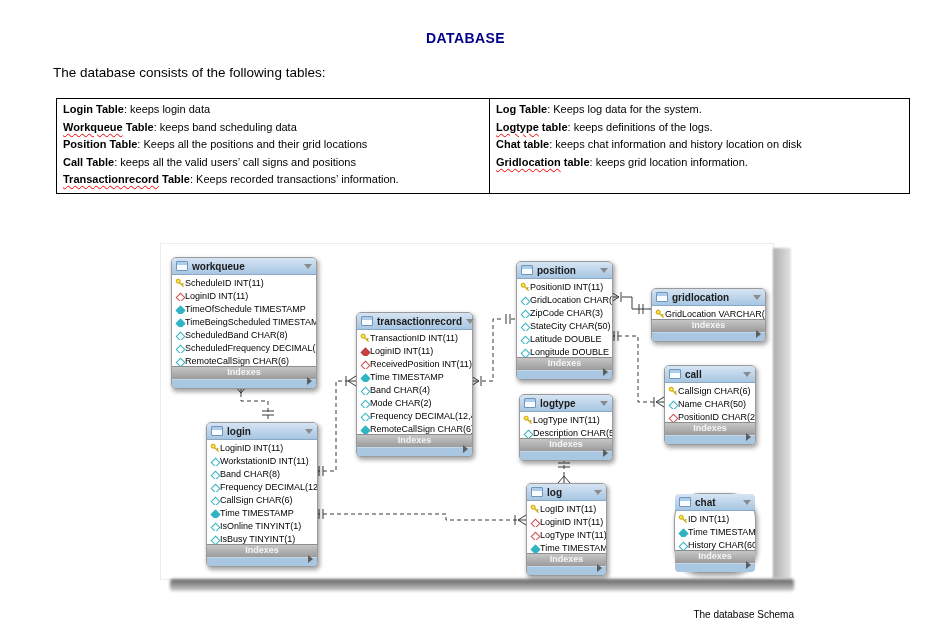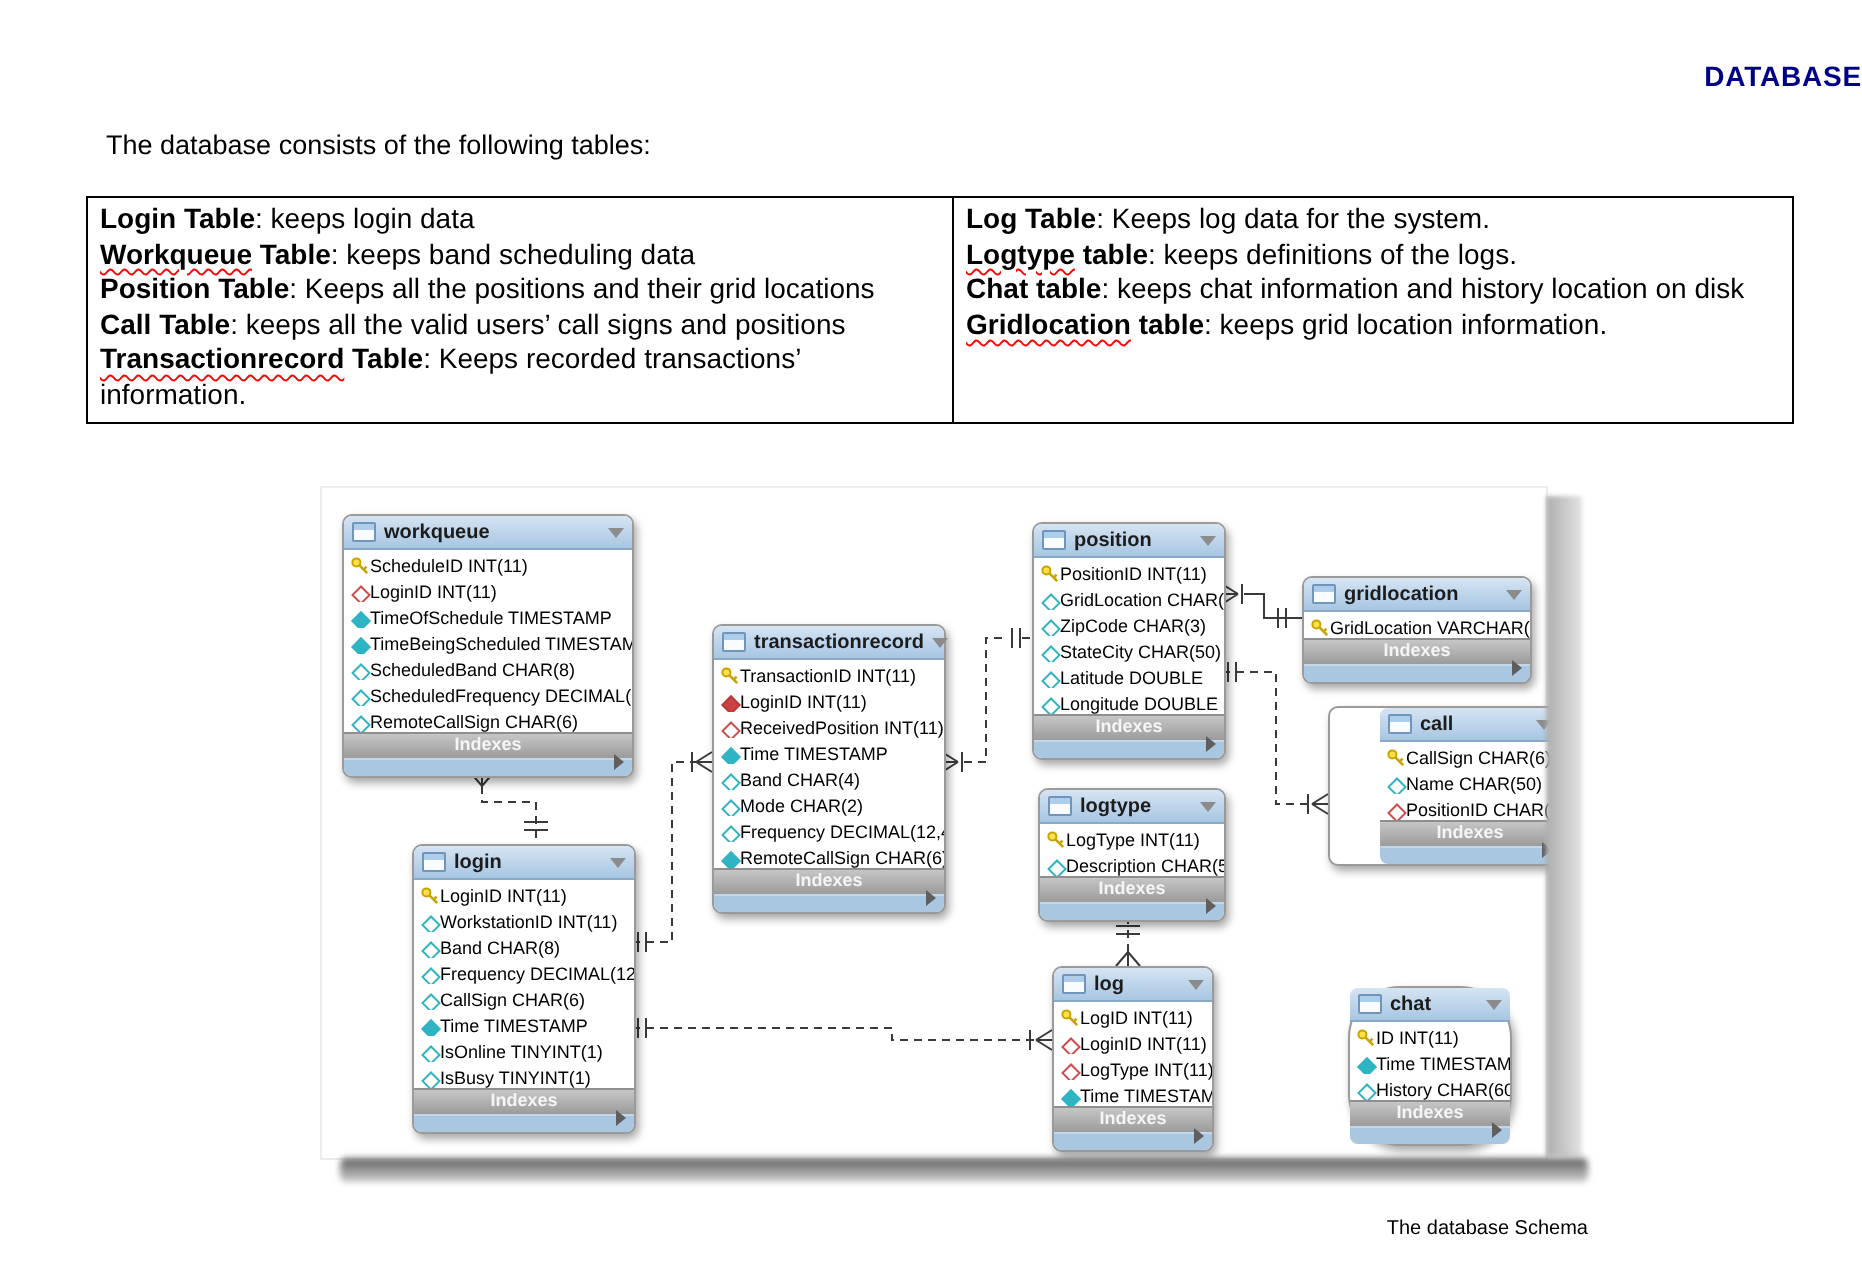--- a/index.html
+++ b/index.html
@@ -1,24 +1,24 @@
 <!DOCTYPE html>
 <html><head>
 <meta charset="utf-8">
 <style>
   html,body{margin:0;padding:0;background:#fff;}
   body{width:931px;height:639px;position:relative;overflow:hidden;
        font-family:"Liberation Sans",sans-serif;color:#000;}
 
-  .page-title{position:absolute;top:30px;left:0;width:100%;text-align:right;
+  .page-title{position:absolute;top:30px;left:0;width:100%;text-align:center;
     font-size:14px;font-weight:bold;color:#00008b;letter-spacing:.4px;}
   .intro{position:absolute;top:65px;left:53px;font-size:13.5px;}
 
-  table.desc{position:absolute;left:43px;top:98px;width:845px;
-    border-collapse:collapse;font-size:14px;line-height:17.6px;table-layout:fixed;border-radius:26px;}
+  table.desc{position:absolute;left:56px;top:98px;width:845px;
+    border-collapse:collapse;font-size:11px;line-height:17.6px;table-layout:fixed;border-radius:26px;}
   table.desc td{border:1.5px solid #000;vertical-align:top;padding:2px 6px 4px 6px;}
   td.c1{width:420px;} td.c2{width:407px;}
   .b{font-weight:bold;}
   .wavy{font-weight:bold;text-decoration:underline;text-decoration-style:wavy;
     text-decoration-color:#ff0000;text-decoration-thickness:1px;text-underline-offset:2px;}
 
   .diagram{position:absolute;left:160px;top:243px;width:612px;height:335px;
     background:#fff;border:1px solid #ececec;}
   .shadow-right{position:absolute;left:773px;top:248px;width:18px;height:330px;
     background:linear-gradient(90deg,#adadad,#e3e3e3);filter:blur(1px);}
@@ -440,21 +440,21 @@
             </svg>
           </span>
           <span>GridLocation VARCHAR(18)</span>
         </div>
         <div class="ftr">
           <span>Indexes</span>
           <span class="arr"></span>
         </div>
         <div class="btm"></div>
       </div>
-      <div class="card" style="left: 503px; top: 109px; width: 90px; padding-left: 25px;">
+      <div class="card" style="left: 503px; top: 121px; width: 90px;">
         <div class="hdr">
           <span class="tblicon"></span>
           <span>call</span>
           <span class="caret"></span>
         </div>
         <div class="row">
           <span class="fi">
             <svg width="10" height="10" viewBox="0 0 10 10">
               <circle cx="3.2" cy="3.2" r="2" fill="#ffe14a" stroke="#c8a400"></circle>
               <path d="M4.6 4.6 L8.6 8.6 M6.8 6.8 L8.3 5.3" stroke="#c8a400" stroke-width="1.3" fill="none"></path>

